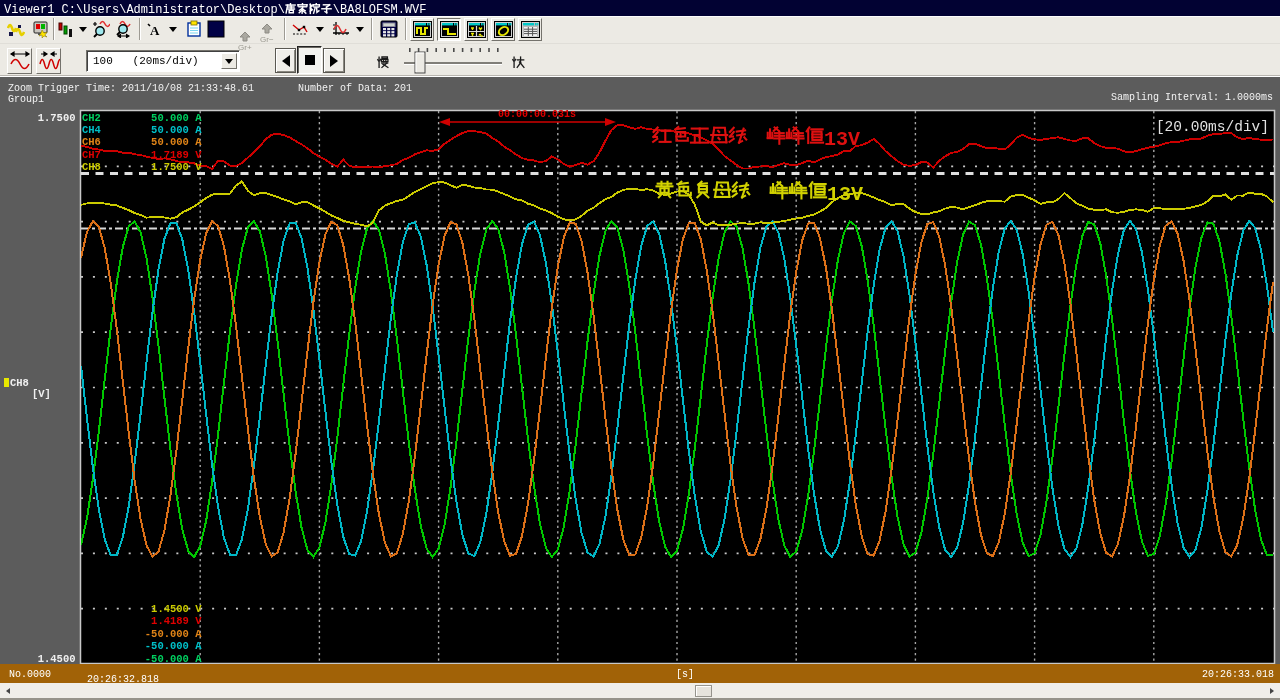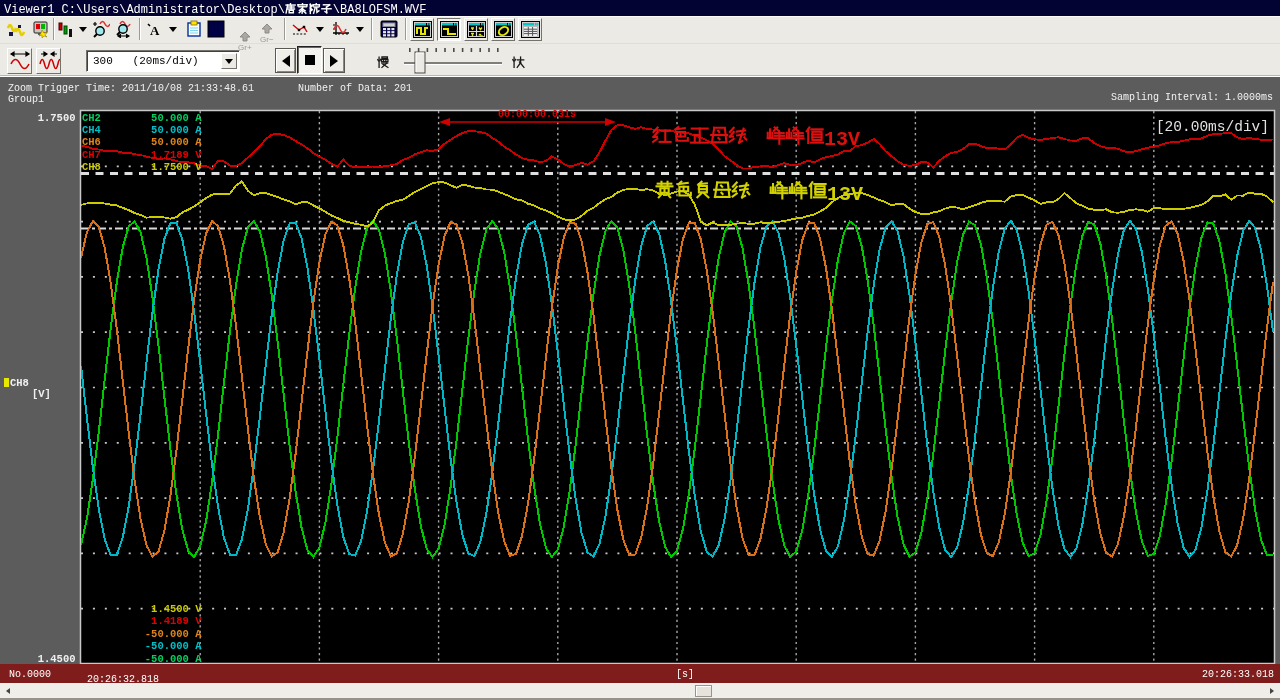--- a/index.html
+++ b/index.html
@@ -240,21 +240,21 @@
       <path d="M2 14 q4.5 -9 9 0 q4.5 9 9 0" stroke="#d00000" stroke-width="1.6" fill="none"></path>
     </svg>
   </div>
 <div class="btn" style="left:36px;top:48px;width:25px;height:26px;background:#eceae4;border:1px solid #74726c;border-top-color:#fff;border-left-color:#fff;">
     <svg width="22" height="22" viewBox="0 0 22 22" style="">
       <path d="M3 4 h6 M9 4 l-3 -2 v4 z M19 4 h-6 M13 4 l3 -2 v4 z" stroke="#000" stroke-width="1.2" fill="#000"></path>
       <path d="M2 14 q2.2 -9 4.5 0 q2.2 9 4.5 0 q2.2 -9 4.5 0 q2.2 9 4.4 0 q1 -4.5 2.1 -4.5" stroke="#d00000" stroke-width="1.5" fill="none"></path>
     </svg>
   </div>
 <div class="abs" style="left:86px;top:50px;width:154px;height:22px;background:#fff;border:1px solid #74726c;border-bottom-color:#fff;border-right-color:#fff;box-shadow:inset 1px 1px 0 #404040;">
-    <div class="abs mono" style="left:6px;top:4px;font-size:11px;color:#000;white-space:pre;">300   (20ms/div)</div>
+    <div class="abs mono" style="left:6px;top:4px;font-size:11px;color:#000;white-space:pre;">100   (20ms/div)</div>
     <div class="btn raised" style="right:2px;top:2px;width:16px;height:16px;">
       <svg width="10" height="10" viewBox="0 0 10 10" style="">
         <path d="M1 3 h8 l-4 5 z" fill="#000"></path>
       </svg>
     </div>
   </div>
 <div class="btn" style="left:275px;top:48px;width:21px;height:25px;background:#f0eee9;border:1px solid #5a5852;box-shadow:inset 1px 1px 0 #fff, inset -1px -1px 0 #8a8880;">
     <svg width="12" height="14" viewBox="0 0 12 14" style="">
       <path d="M10 1 v12 L2 7 z" fill="#000"></path>
     </svg>
@@ -529,21 +529,21 @@
       <path d="M24 6 L10 26"></path>
       <path d="M18 18 L18 88"></path>
       <path d="M34 16 L94 16"></path>
       <path d="M40 28 L88 28 L88 72 L40 72 L40 28"></path>
       <path d="M40 43 L88 43"></path>
       <path d="M40 58 L88 58"></path>
       <path d="M32 86 L96 86"></path>
     </g>
     <text x="827" y="199.5" font-family="Liberation Mono" font-size="20px" font-weight="bold" fill="#d2d200">13V</text>
   </svg>
-<div class="abs mono" style="left:0;top:664px;width:1280px;height:19px;background:#7f1d1d;color:#fff;font-size:10px;">
+<div class="abs mono" style="left:0;top:664px;width:1280px;height:19px;background:#a16207;color:#fff;font-size:10px;">
     <span class="abs" style="left:9px;top:5px;">No.0000</span>
     <span class="abs" style="left:87px;top:10px;">20:26:32.818</span>
     <span class="abs" style="left:676px;top:5px;">[s]</span>
     <span class="abs" style="right:6px;top:5px;">20:26:33.018</span>
   </div>
 <div class="abs" style="left:0;top:683px;width:1280px;height:15px;background:#f0eee9;">
     <svg class="abs" style="left:4px;top:4px" width="8" height="8">
       <path d="M6 1 v6 L2 4 z" fill="#444"></path>
     </svg>
     <svg class="abs" style="left:1268px;top:4px" width="8" height="8">

